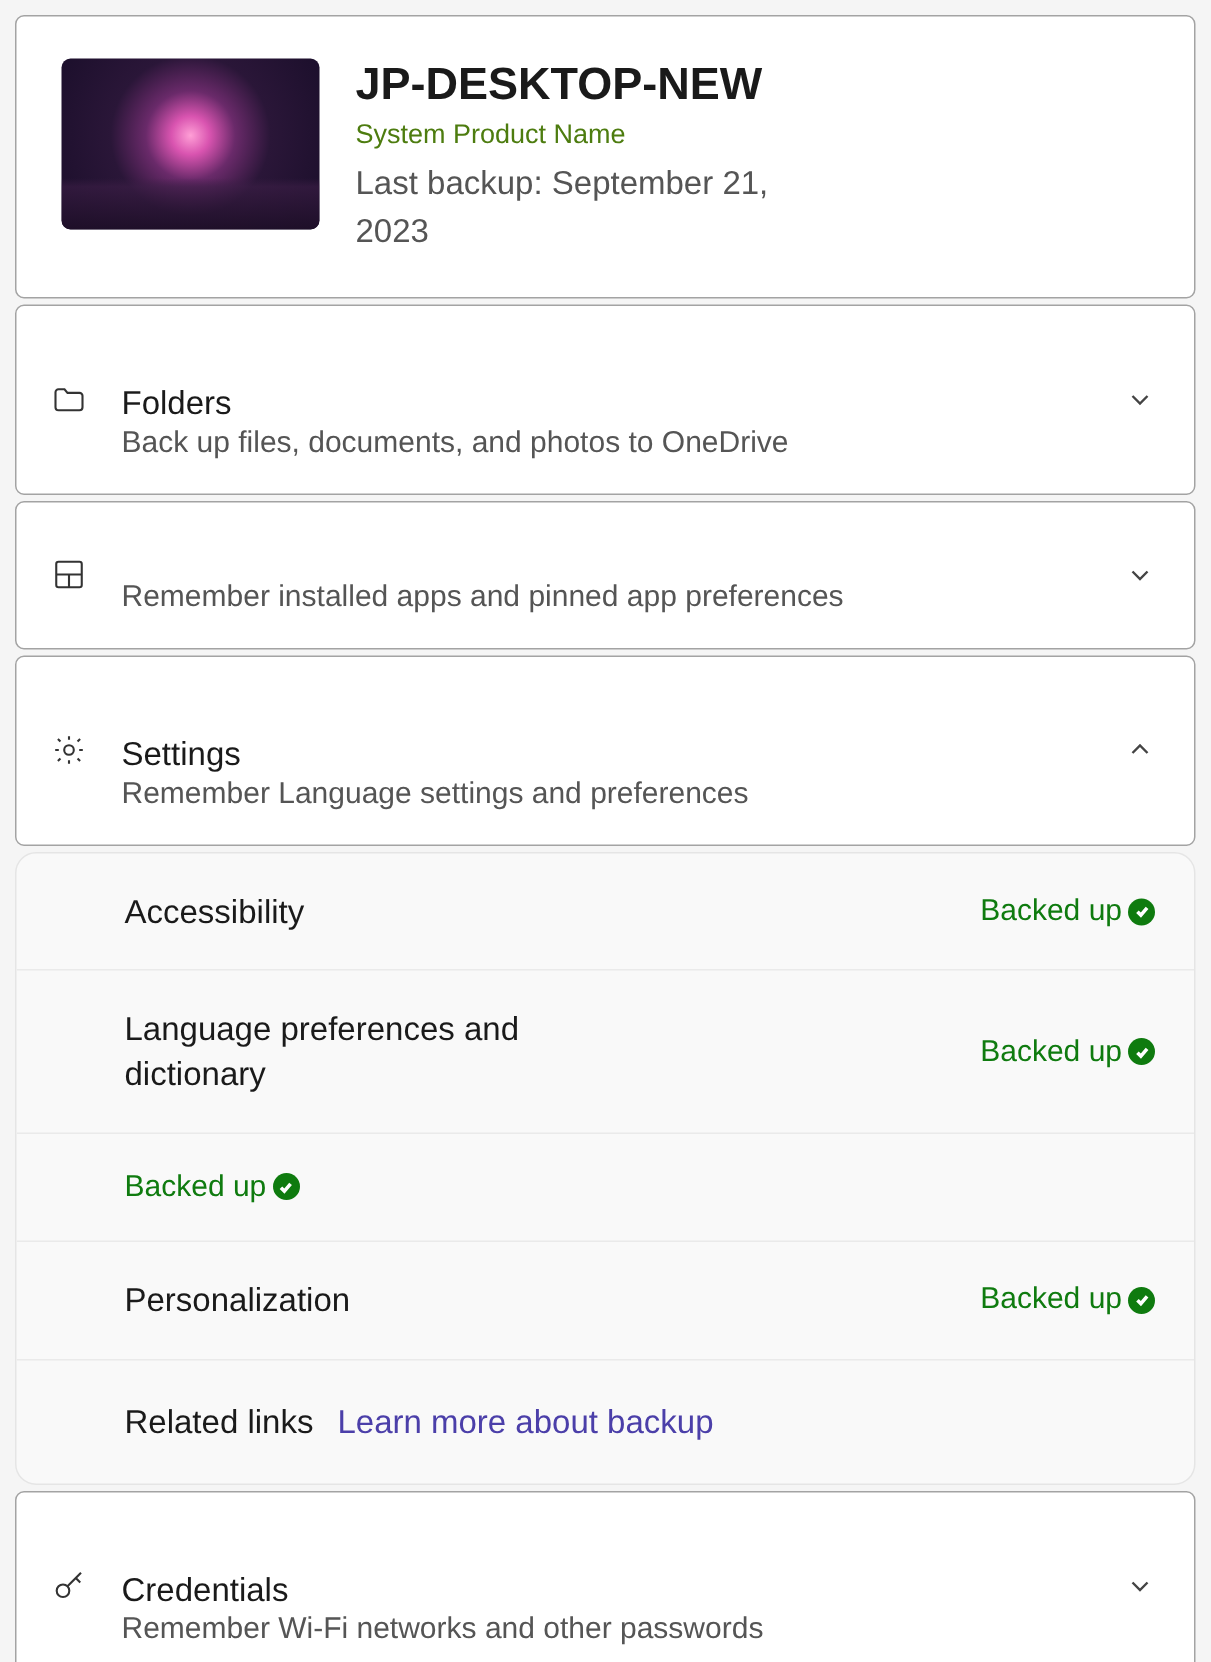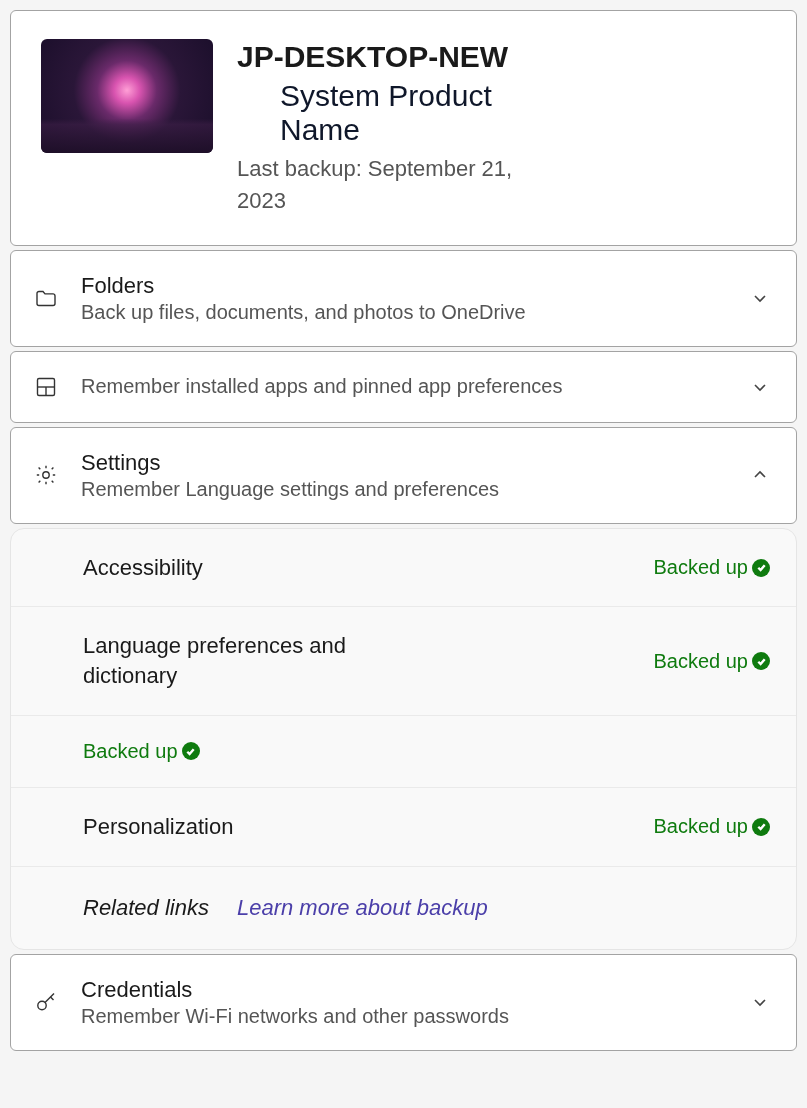--- a/index.html
+++ b/index.html
@@ -45,24 +45,23 @@
       max-width: 310px;
     }
     .device-name {
       font-size: 30px;
       font-weight: 600;
       color: #1a1a1a;
       line-height: 1.2;
       margin-bottom: 4px;
     }
     .device-product {
-      font-size: 30px;
-      color: #0f172a;
+      font-size: 18px;
+      color: #4d7c0f;
       margin-bottom: 6px;
-      margin-left: 43px;
     }
     .device-backup {
       font-size: 22px;
       color: #555;
       line-height: 1.45;
     }
 
     .section-row {
       display: flex;
       align-items: center;
@@ -74,20 +73,21 @@
       width: 26px;
       height: 26px;
       flex-shrink: 0;
       display:flex;
       align-items:center;
       justify-content:center;
     }
     .section-icon svg { width: 24px; height: 24px; stroke:#333; stroke-width:1.4; fill:none; }
     .section-text {
       flex: 1;
+      margin-top: 30px;
     }
     .section-title {
       font-size: 22px;
       color: #1a1a1a;
       margin-bottom: 2px;
     }
     .section-desc {
       font-size: 20px;
       color: #555;
     }
@@ -135,24 +135,23 @@
       background: #0f7b0f;
       display: inline-flex;
       align-items: center;
       justify-content: center;
     }
     .check svg { width:11px; height:11px; stroke:#fff; stroke-width:2.6; fill:none; }
 
     .related-row {
       display: flex;
       align-items: flex-end;
-      gap: 28px;
+      gap: 16px;
       padding: 28px 26px 28px 72px;
       border-top: 1px solid #eaeaea;
-      font-style: italic;
     }
     .related-label {
       font-size: 22px;
       color: #1a1a1a;
     }
     .related-link {
       font-size: 22px;
       color: #4b3fa9;
       cursor:pointer;
     }

